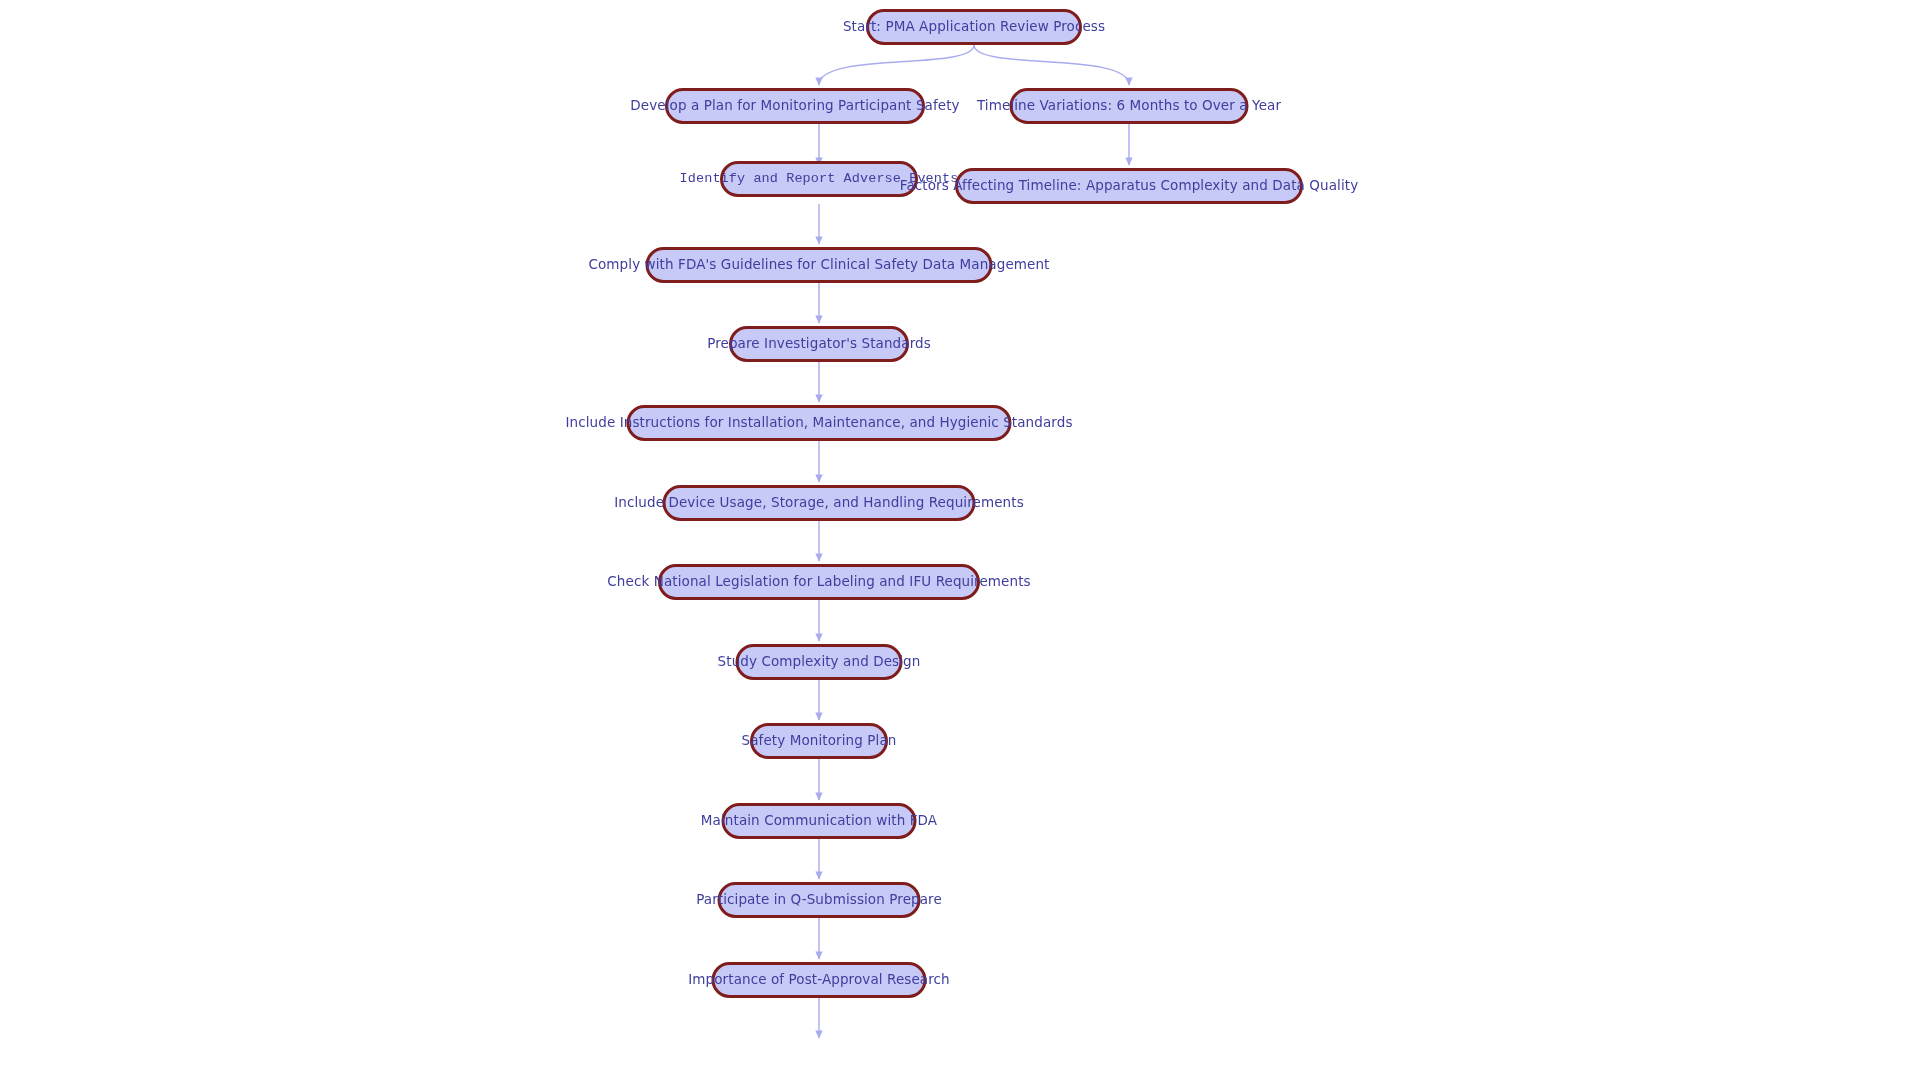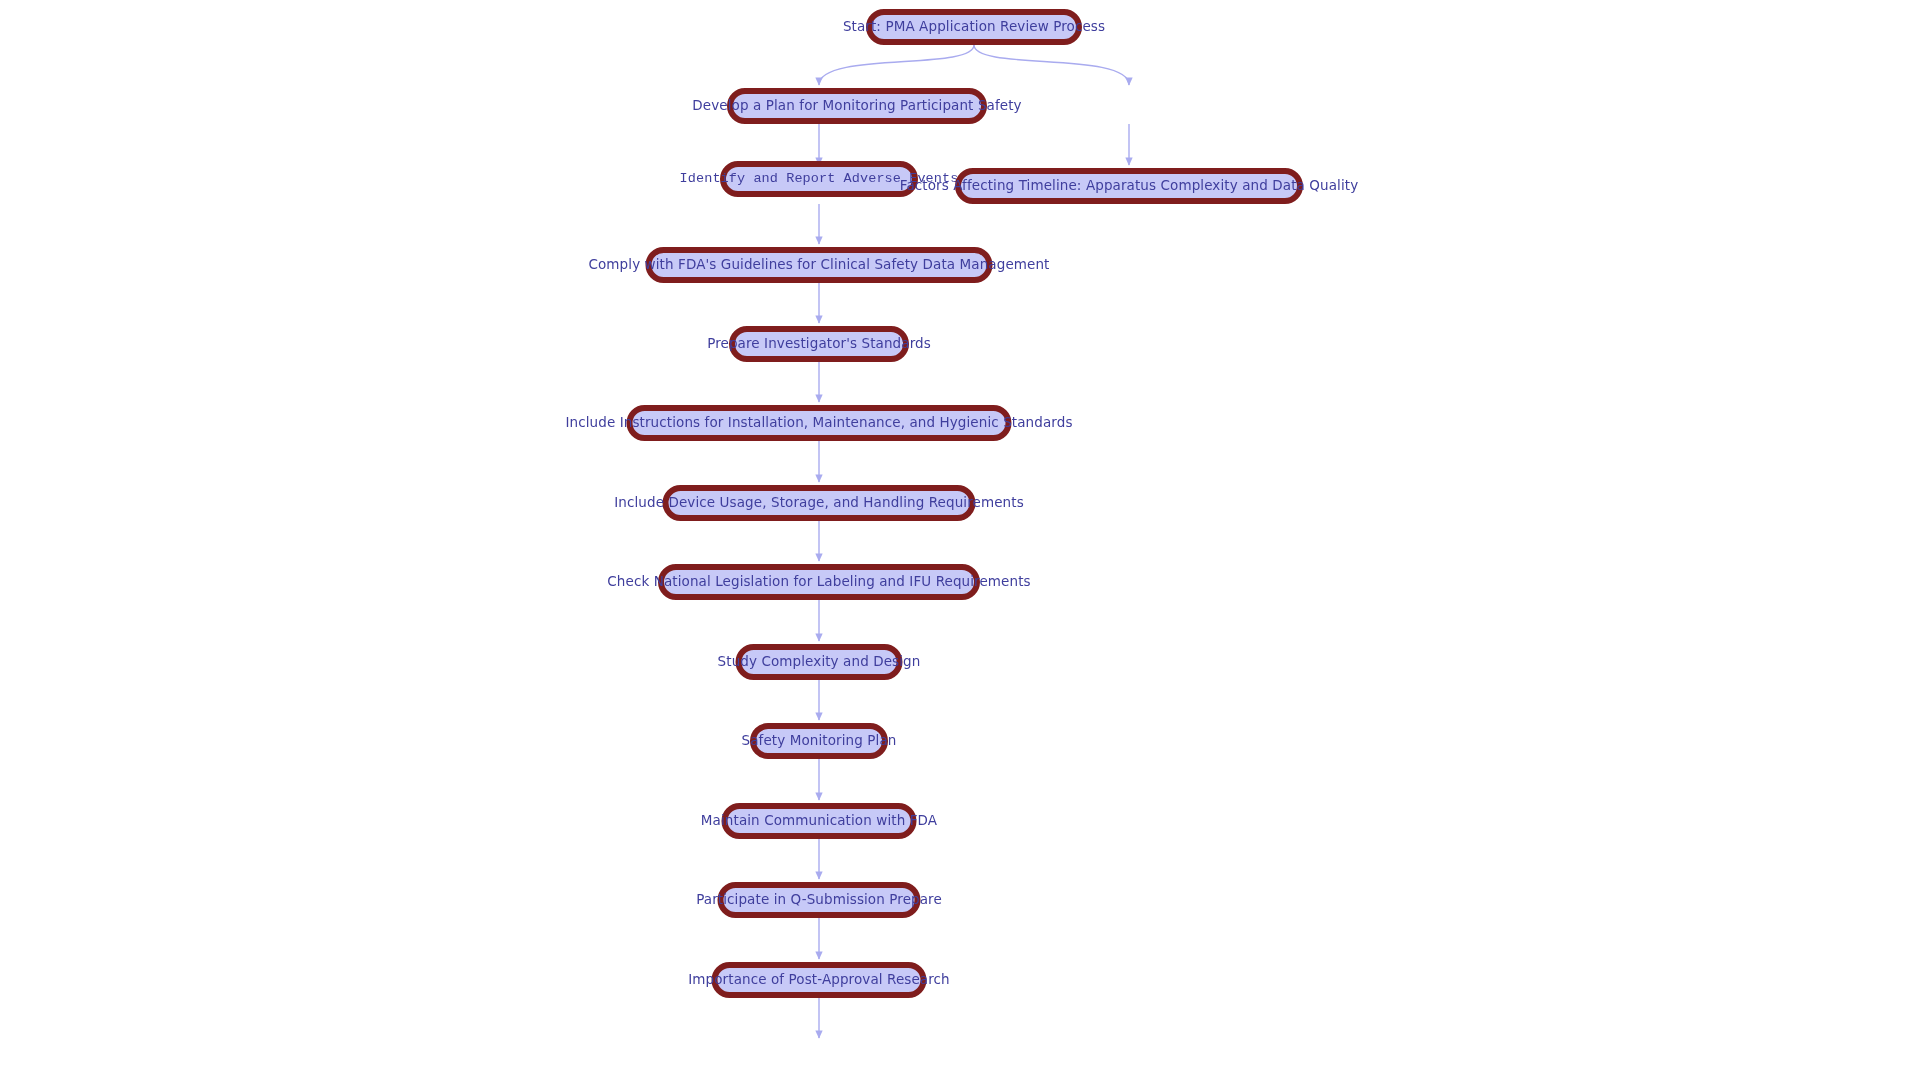--- a/index.html
+++ b/index.html
@@ -46,21 +46,21 @@
 
   .node {
     position: absolute;
     box-sizing: border-box;
     display: flex;
     align-items: center;
     justify-content: center;
     height: 36px;
     border-radius: 18px;
     background: #c7c9f7;
-    border: 6px solid #7f1d1d;
+    border: 3px solid #7f1d1d;
     transform: translate(-50%, -50%);
     white-space: nowrap;
   }
 
   .node-label {
     font-size: 13.5px;
     line-height: 1;
     color: #3f3e9d;
     letter-spacing: 0.1px;
     white-space: nowrap;
@@ -95,22 +95,25 @@
         <path d="M819,839 L819,879" marker-end="url(#arrowhead)"></path>
         <path d="M819,918 L819,959" marker-end="url(#arrowhead)"></path>
         <path d="M819,998 L819,1038" marker-end="url(#arrowhead)"></path>
       </g>
   </svg>
 
   <div id="node-layer">
       <div class="node" style="left: 974px; top: 27px; width: 216px;">
         <span class="node-label">Start: PMA Application Review Process</span>
       </div>
-      <div class="node" style="left: 857px; top: 106px; width: 260px;">
+      <div class="node" style="left: 795px; top: 106px; width: 260px;">
         <span class="node-label">Develop a Plan for Monitoring Participant Safety</span>
+      </div>
+      <div class="node" style="left: 1129px; top: 106px; width: 239px;">
+        <span class="node-label">Timeline Variations: 6 Months to Over a Year</span>
       </div>
       <div class="node" style="left: 819px; top: 179px; width: 198px; font-family: Liberation Mono, monospace;">
         <span class="node-label">Identify and Report Adverse Events</span>
       </div>
       <div class="node" style="left: 819px; top: 265px; width: 347px;">
         <span class="node-label">Comply with FDA's Guidelines for Clinical Safety Data Management</span>
       </div>
       <div class="node" style="left: 1129px; top: 186px; width: 348px;">
         <span class="node-label">Factors Affecting Timeline: Apparatus Complexity and Data Quality</span>
       </div>

